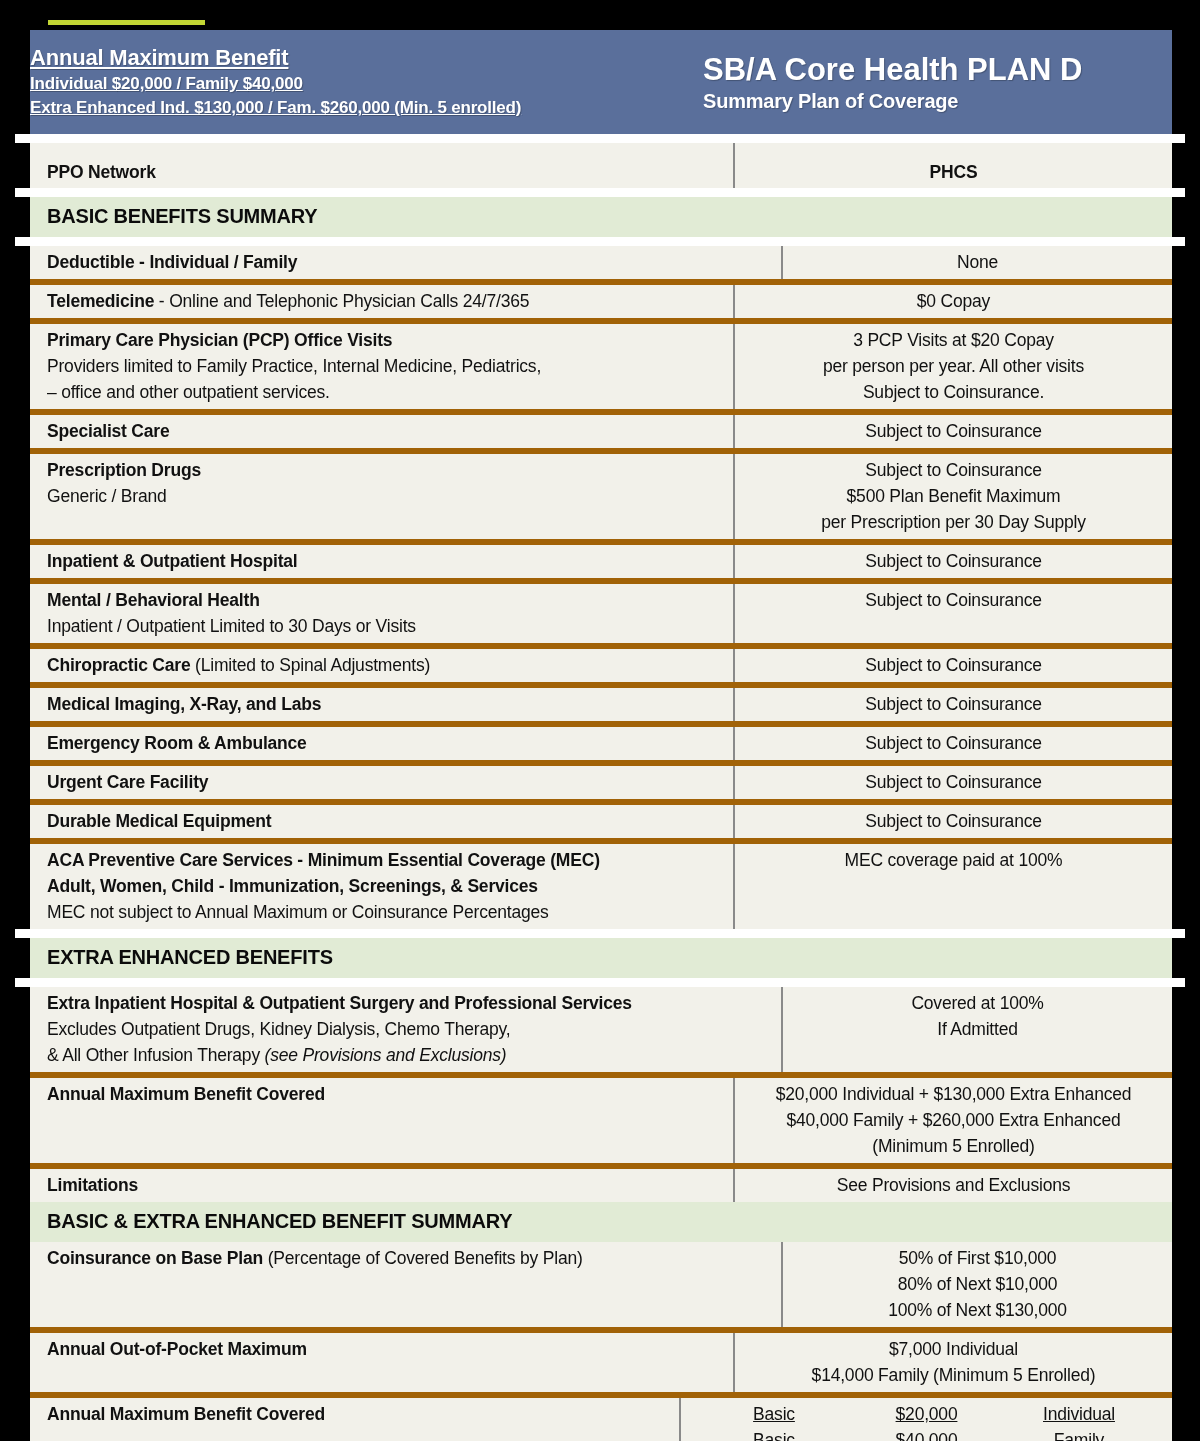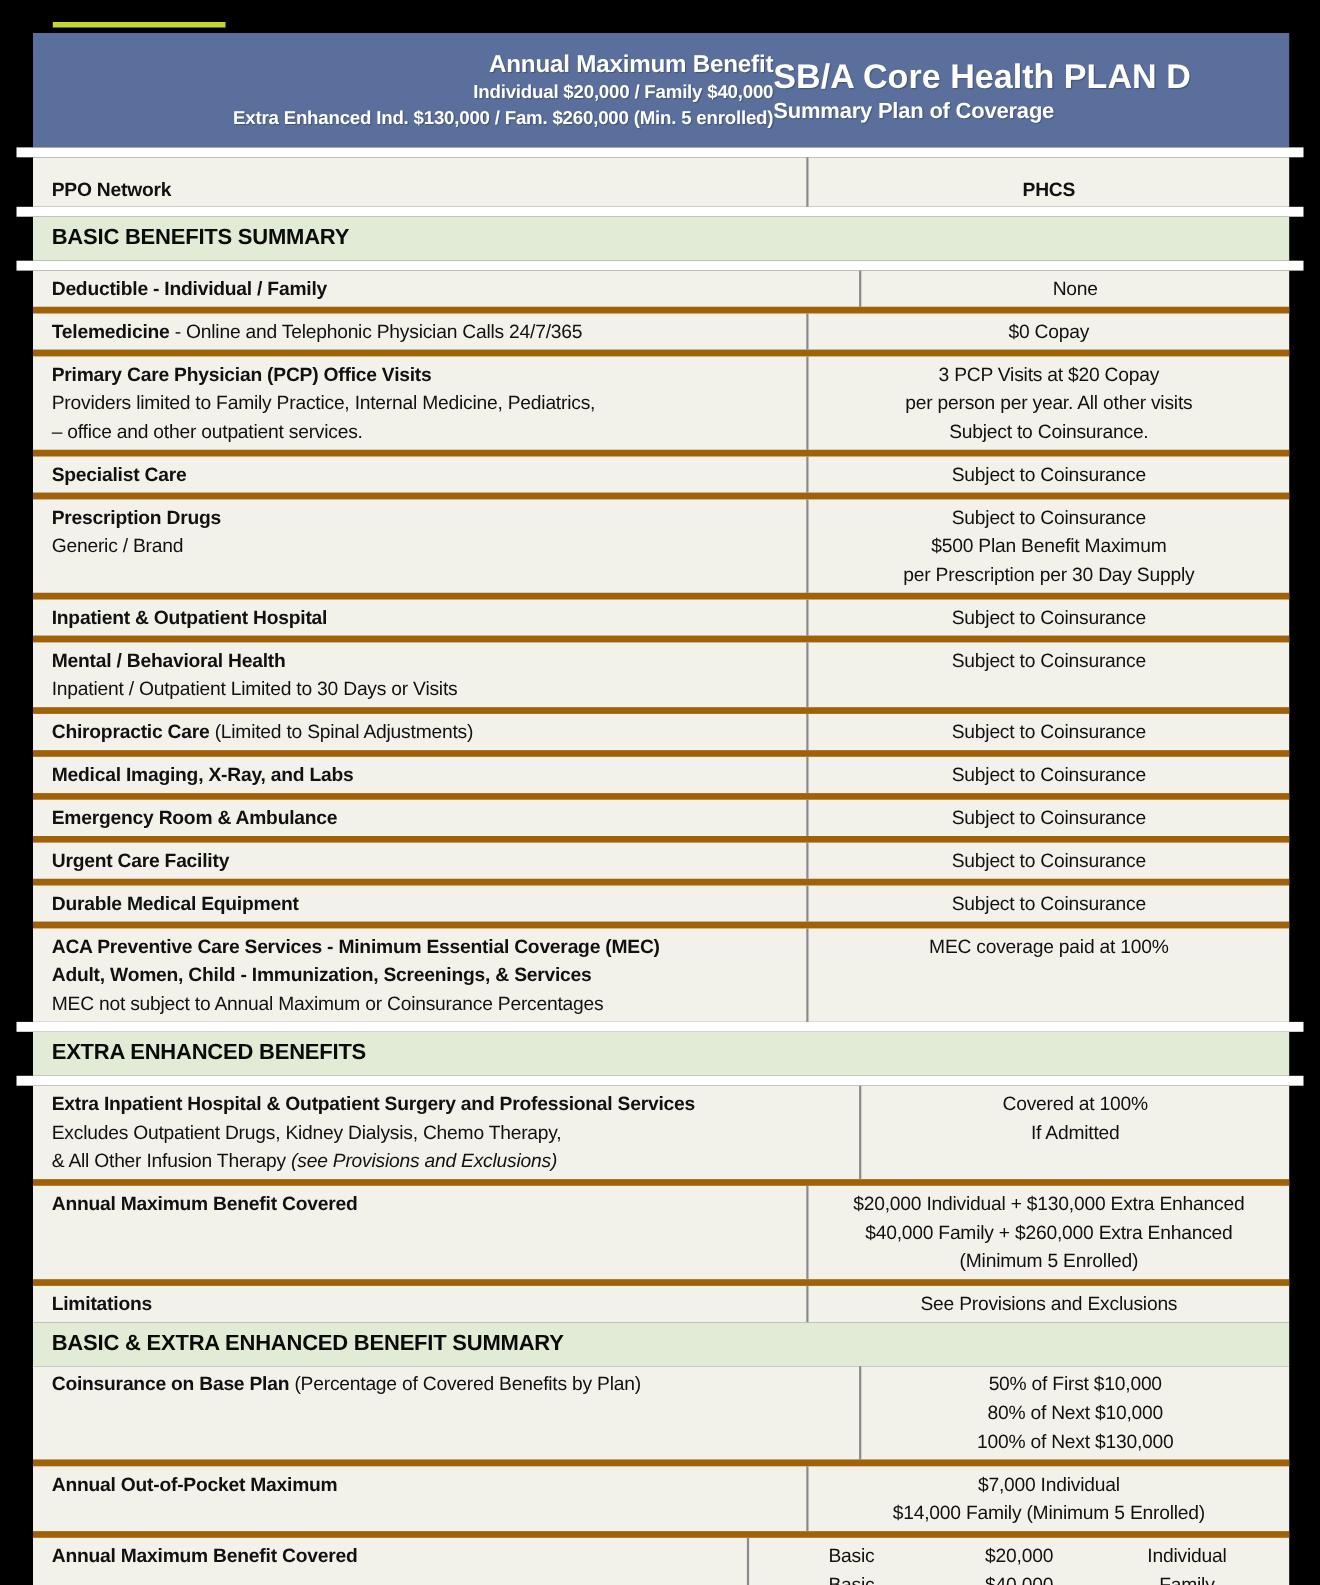--- a/index.html
+++ b/index.html
@@ -4,21 +4,21 @@
 <style>
   html,body{margin:0;padding:0;background:#000;}
   .page{position:relative;width:1200px;height:1441px;background:var(--page_bg,#000);overflow:hidden;
         font-family:"Liberation Sans",sans-serif;color:#111;}
   .accent-line{position:absolute;left:48px;top:20px;width:157px;height:5px;background:var(--accent_line,#c3d634);}
   .doc{position:absolute;left:30px;top:30px;width:1142px;}
 
   
   .hdr{display:flex;background:var(--header_bg,#5a6f9b);color:#fff;height:104px;align-items:center;
        text-shadow:1px 1px 1px rgba(0,0,0,.25);letter-spacing:-.2px;}
-  .hdr-l{width:673px;text-align:right;}
+  .hdr-l{width:673px;text-align:left;text-decoration:underline;}
   .hdr-r{flex:1;text-align:left;}
   .hdr-l .t1{font-size:22px;font-weight:bold;line-height:28px;}
   .hdr-l .t2,.hdr-l .t3{font-size:17px;font-weight:bold;line-height:24px;}
   .hdr-r .t1{font-size:31px;font-weight:bold;line-height:37px;letter-spacing:0;}
   .hdr-r .t2{font-size:20px;font-weight:bold;line-height:26px;}
 
   
   .gap{height:9px;background:#fff;margin-left:-15px;margin-right:-13px;}
 
   
@@ -32,21 +32,21 @@
   .cell-l{width:686px;padding:3px 0 4px 17px;}
   .cell-r{flex:1;border-left:2px solid #8a8a8a;text-align:center;padding:3px 8px 4px;}
   .ppo-row .cell-l,.ppo-row .cell-r{padding-top:16px;padding-bottom:3px;}
   .line{font-size:17.5px;line-height:26px;letter-spacing:-.2px;}
   .b{font-weight:bold;}
   .i{font-style:italic;}
   .row:last-child .cell-l,.row:last-child .cell-r{padding-bottom:9px;}
 
   
   .vt{display:grid;grid-template-columns:170px 135px 170px;justify-content:center;}
-  .vt-cell{font-size:17.5px;line-height:26px;text-align:center;letter-spacing:-.2px;}
+  .vt-cell{font-size:17.5px;line-height:26px;text-align:center;letter-spacing:-.2px;text-decoration:underline;}
 </style>
 </head>
 <body>
 
 <div class="page">
   <div class="accent-line"></div>
   <div class="doc">
 
     <div class="hdr">
       <div class="hdr-l">

